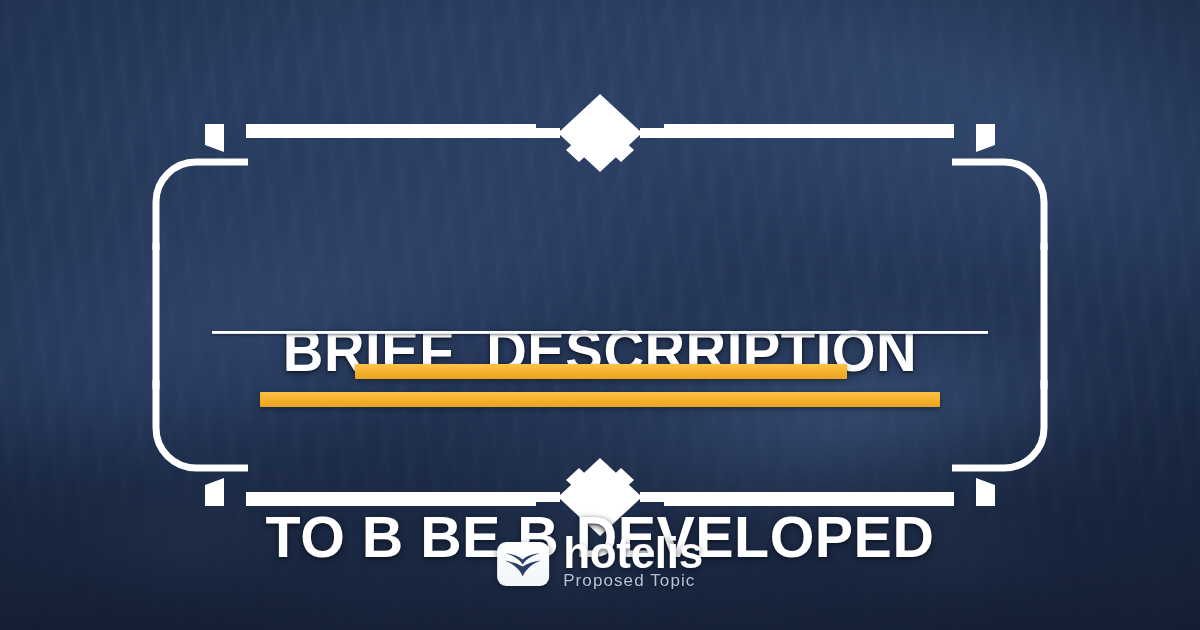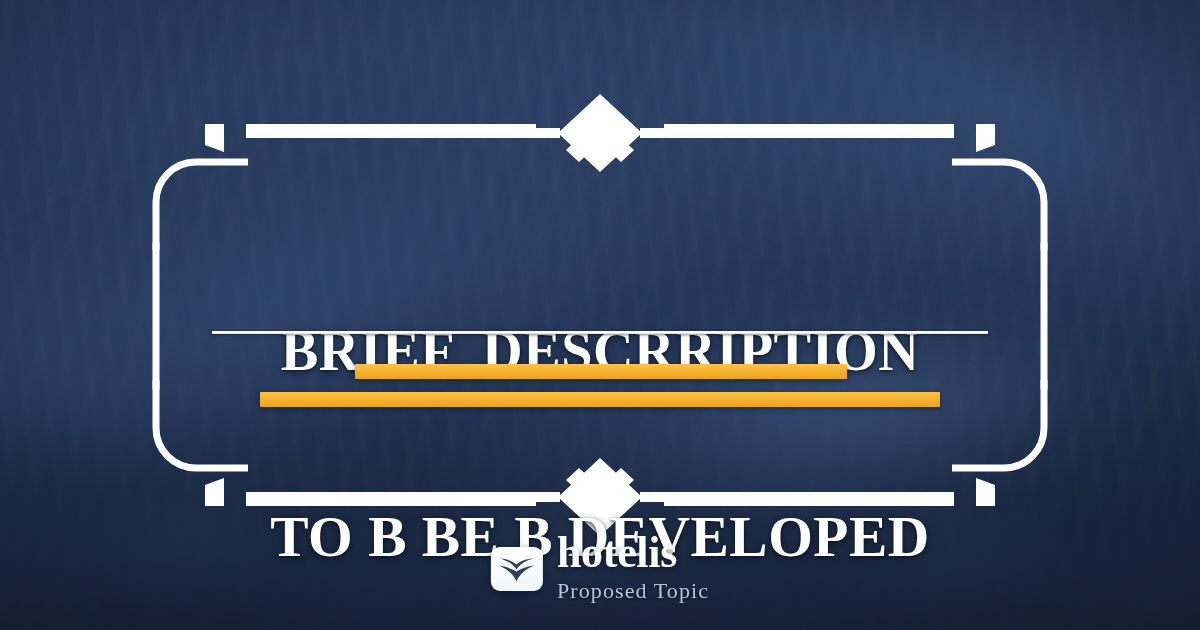--- a/index.html
+++ b/index.html
@@ -6,21 +6,21 @@
     margin: 0;
     padding: 0;
     background: #0d1524;
   }
 
   #stage {
     position: relative;
     width: 1200px;
     height: 630px;
     overflow: hidden;
-    font-family: Liberation Serif, serif;
+    font-family: Liberation Sans, sans-serif;
     background: #253a5c;
   }
 
   
   .bg-base {
     position: absolute;
     inset: 0;
     background:
       radial-gradient(ellipse 80% 60% at 48% 18%, #2d4266 0%, rgba(45,66,102,0) 62%),
       linear-gradient(170deg, #2a3f63 0%, #26395a 26%, #223353 52%, #1d2c48 74%, #1a2740 100%);
@@ -220,25 +220,25 @@
   .logo-word {
     color: #ffffff;
     font-size: 44px;
     font-weight: 700;
     line-height: 34px;
     letter-spacing: -0.3px;
     text-shadow: 0 2px 5px rgba(8,16,30,.65);
   }
   .logo-tagline {
     color: #b8c4d6;
-    font-size: 22px;
+    font-size: 17px;
     font-weight: 400;
     line-height: 20px;
     letter-spacing: 1.1px;
-    margin-top: 11px;
+    margin-top: 1px;
     text-shadow: 0 1px 3px rgba(8,16,30,.7);
   }
 </style>
 </head>
 <body>
 
 <div id="stage">
 
   <div class="bg-base"></div>
   <div class="bg-ridges"></div>

